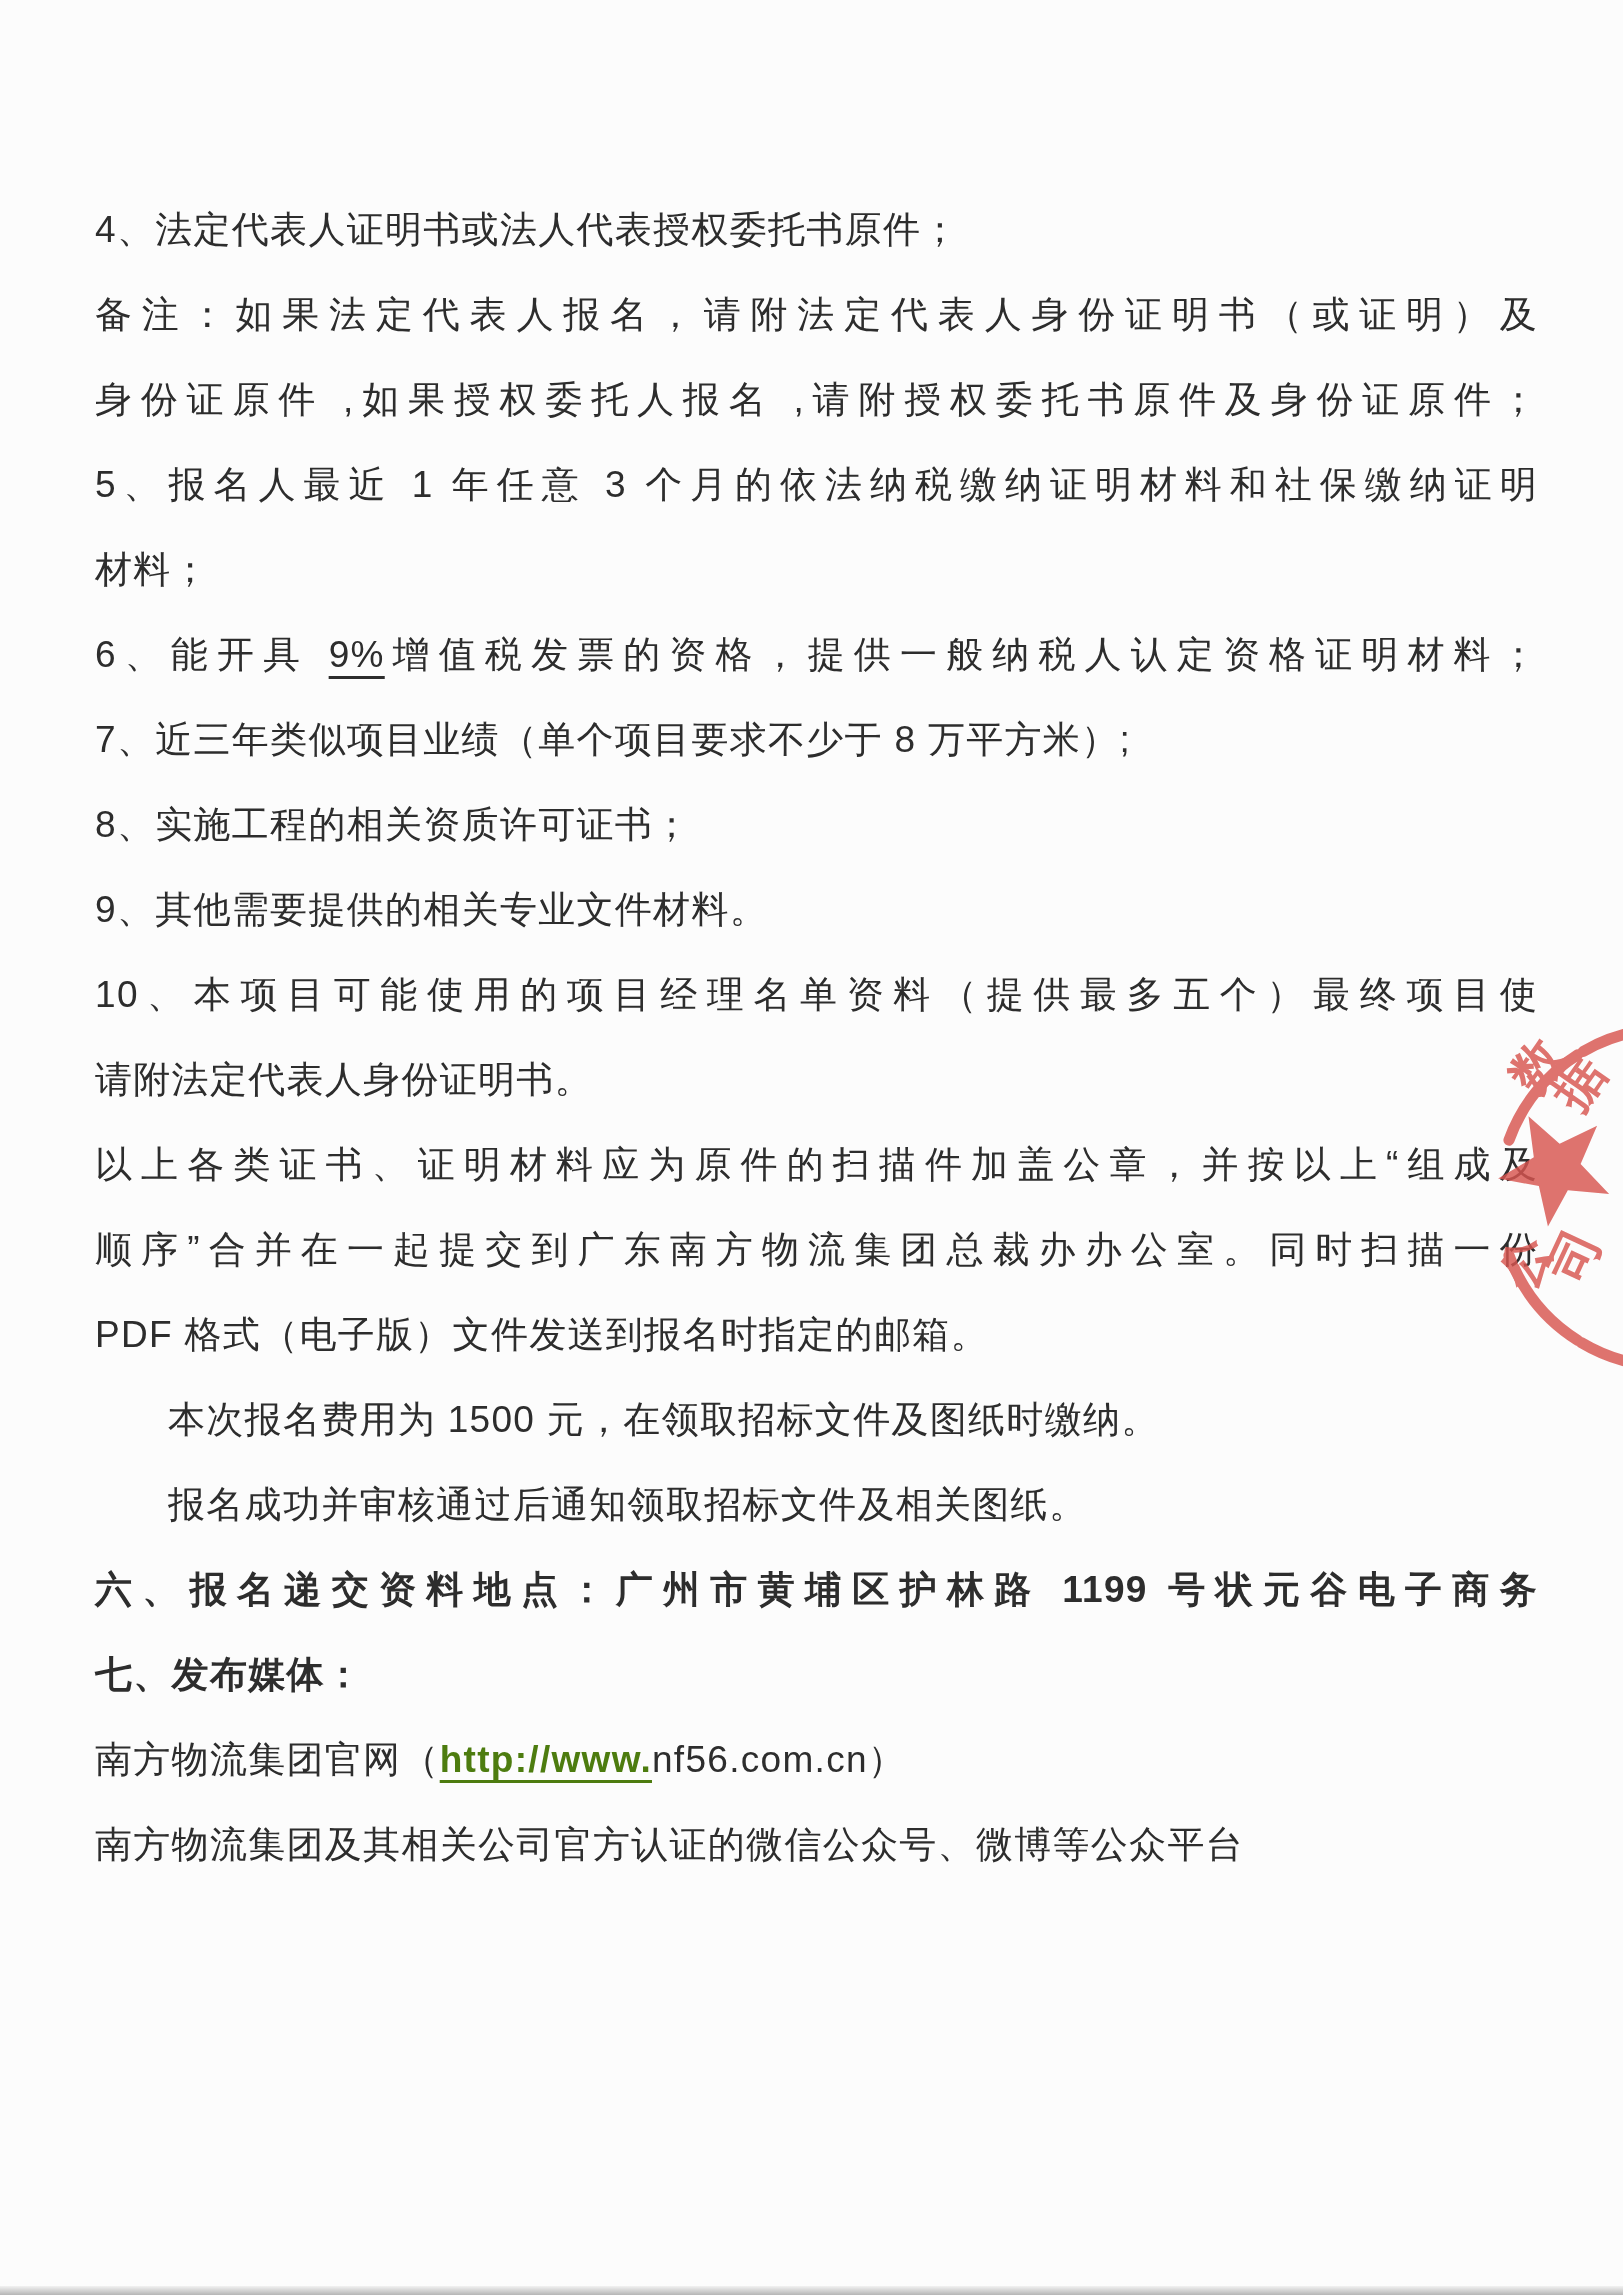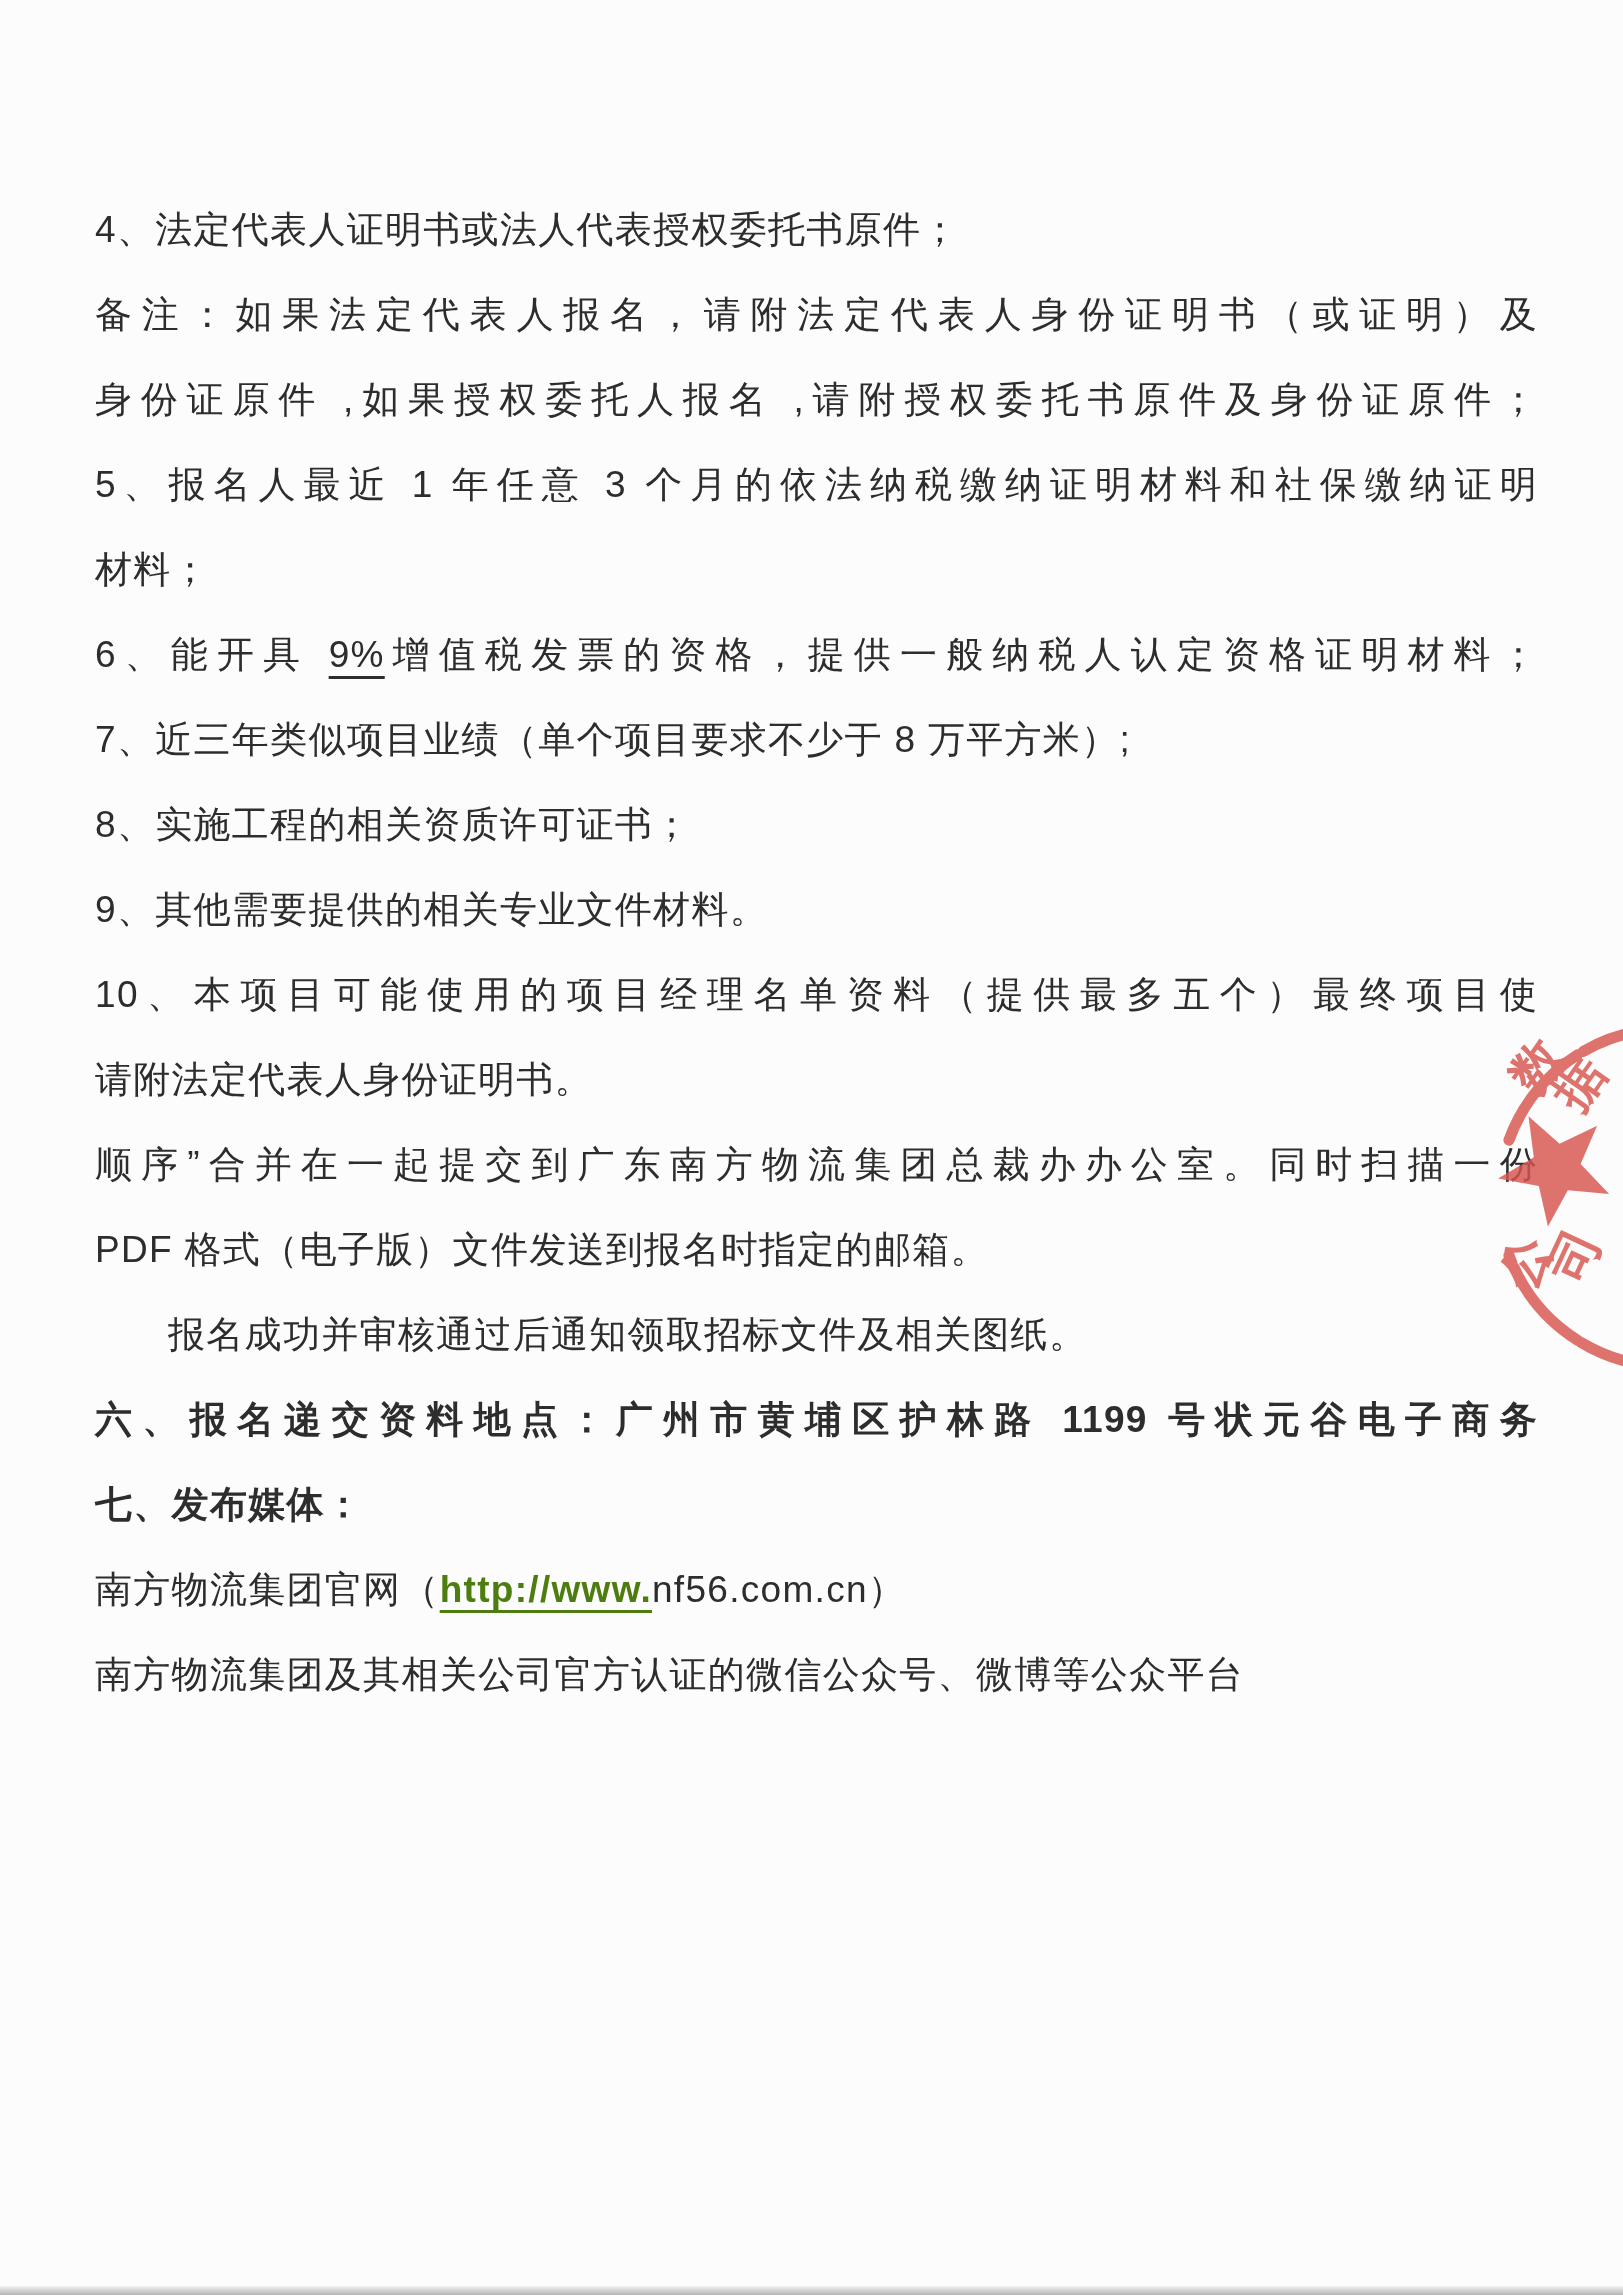--- a/index.html
+++ b/index.html
@@ -40,22 +40,24 @@
       <div class="line justify">备注：如果法定代表人报名，请附法定代表人身份证明书（或证明）及</div>
       <div class="line justify">身份证原件 ,如果授权委托人报名 ,请附授权委托书原件及身份证原件；</div>
       <div class="line justify">5、报名人最近 1 年任意 3 个月的依法纳税缴纳证明材料和社保缴纳证明</div>
       <div class="line">材料；</div>
       <div class="line justify"><span>6、能开具 </span><span class="u">9%</span><span>增值税发票的资格，提供一般纳税人认定资格证明材料；</span></div>
       <div class="line">7、近三年类似项目业绩（单个项目要求不少于 8 万平方米）;</div>
       <div class="line">8、实施工程的相关资质许可证书；</div>
       <div class="line">9、其他需要提供的相关专业文件材料。</div>
       <div class="line justify">10、本项目可能使用的项目经理名单资料（提供最多五个）最终项目使</div>
       <div class="line">请附法定代表人身份证明书。</div>
+      <div class="line justify">以上各类证书、证明材料应为原件的扫描件加盖公章，并按以上“组成及</div>
       <div class="line justify">顺序”合并在一起提交到广东南方物流集团总裁办办公室。同时扫描一份</div>
       <div class="line">PDF 格式（电子版）文件发送到报名时指定的邮箱。</div>
+      <div class="line indent">本次报名费用为 1500 元，在领取招标文件及图纸时缴纳。</div>
       <div class="line indent">报名成功并审核通过后通知领取招标文件及相关图纸。</div>
       <div class="line justify bold">六、报名递交资料地点：广州市黄埔区护林路 1199 号状元谷电子商务</div>
       <div class="line bold">七、发布媒体：</div>
       <div class="line"><span>南方物流集团官网（</span><span class="link">http://www.</span><span>nf56.com.cn）</span></div>
       <div class="line">南方物流集团及其相关公司官方认证的微信公众号、微博等公众平台</div>
     </div>
 
   <svg class="seal" viewBox="0 0 600 580" xmlns="http://www.w3.org/2000/svg">
     <g stroke="#d85550" stroke-width="17" fill="none" stroke-linecap="round">
       <path d="M 58 197 A 258 258 0 0 1 466 87" stroke-dasharray="170 10 90 8 400"></path>

